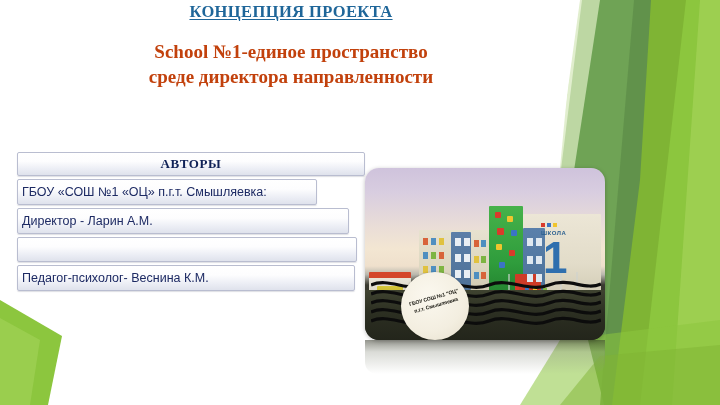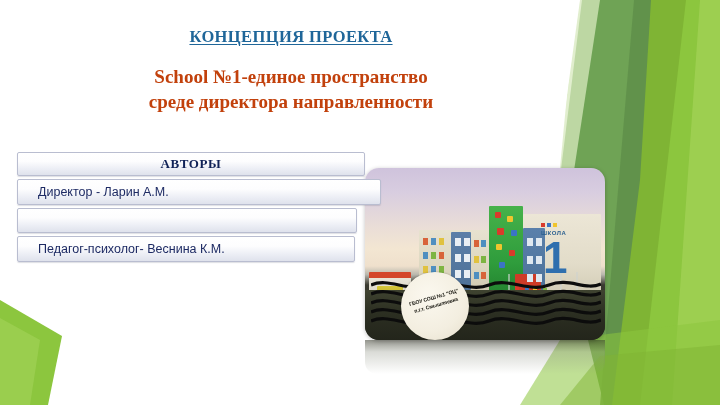--- a/index.html
+++ b/index.html
@@ -33,21 +33,21 @@
   .title-block {
     position: absolute;
     left: 0;
     top: 0;
     width: 582px;
     text-align: center;
     z-index: 5;
   }
   .main-title {
     margin: 0;
-    padding-top: 28px;
+    padding-top: 3px;
     font-family: "Liberation Serif", serif;
     font-weight: bold;
     font-size: 16.5px;
     letter-spacing: 0.4px;
     color: #1f6699;
     text-decoration: underline;
     text-underline-offset: 2px;
     line-height: 1.1;
   }
   .subtitle {
@@ -78,40 +78,40 @@
     border: 1px solid #b9bdd0;
     border-radius: 2px;
     background: linear-gradient(to bottom,
                 #ffffff 0%,
                 #fdfdfe 38%,
                 #eceef5 72%,
                 #dfe2ec 100%);
     box-shadow: 0 1px 1px rgba(90,95,120,0.20);
     display: flex;
     align-items: center;
-    padding: 0 20px;
+    padding: 0 4px;
     color: #1d2a63;
     font-size: 12.5px;
     white-space: nowrap;
     overflow: hidden;
   }
   .row.header {
     height: 24px;
     justify-content: center;
     font-family: "Liberation Serif", serif;
     font-weight: bold;
     font-size: 13px;
     letter-spacing: 0.6px;
     color: #102257;
   }
   .row.empty {
     height: 25px;
   }
   .row.r-name   { width: 300px; }
-  .row.r-dir    { width: 364px; }
+  .row.r-dir    { width: 332px; }
   .row.r-empty  { width: 340px; }
   .row.r-zam    { width: 348px; }
   .row.r-ped    { width: 338px; }
 
   
   .photo-wrap {
     position: absolute;
     left: 365px;
     top: 168px;
     width: 240px;
@@ -274,20 +274,23 @@
     <h1 class="main-title">КОНЦЕПЦИЯ ПРОЕКТА</h1>
     <div class="subtitle">
       <div>School №1-единое пространство</div>
       <div>среде директора направленности</div>
     </div>
   </div>
 
   <div class="authors-table">
     <div class="row header">
       <span>АВТОРЫ</span>
+    </div>
+    <div class="row r-name">
+      <span>ГБОУ «СОШ №1 «ОЦ» п.г.т. Смышляевка:</span>
     </div>
     <div class="row r-dir">
       <span>Директор - Ларин А.М.</span>
     </div>
     <div class="row r-empty empty">
       <span></span>
     </div>
     <div class="row r-ped">
       <span>Педагог-психолог- Веснина К.М.</span>
     </div>

